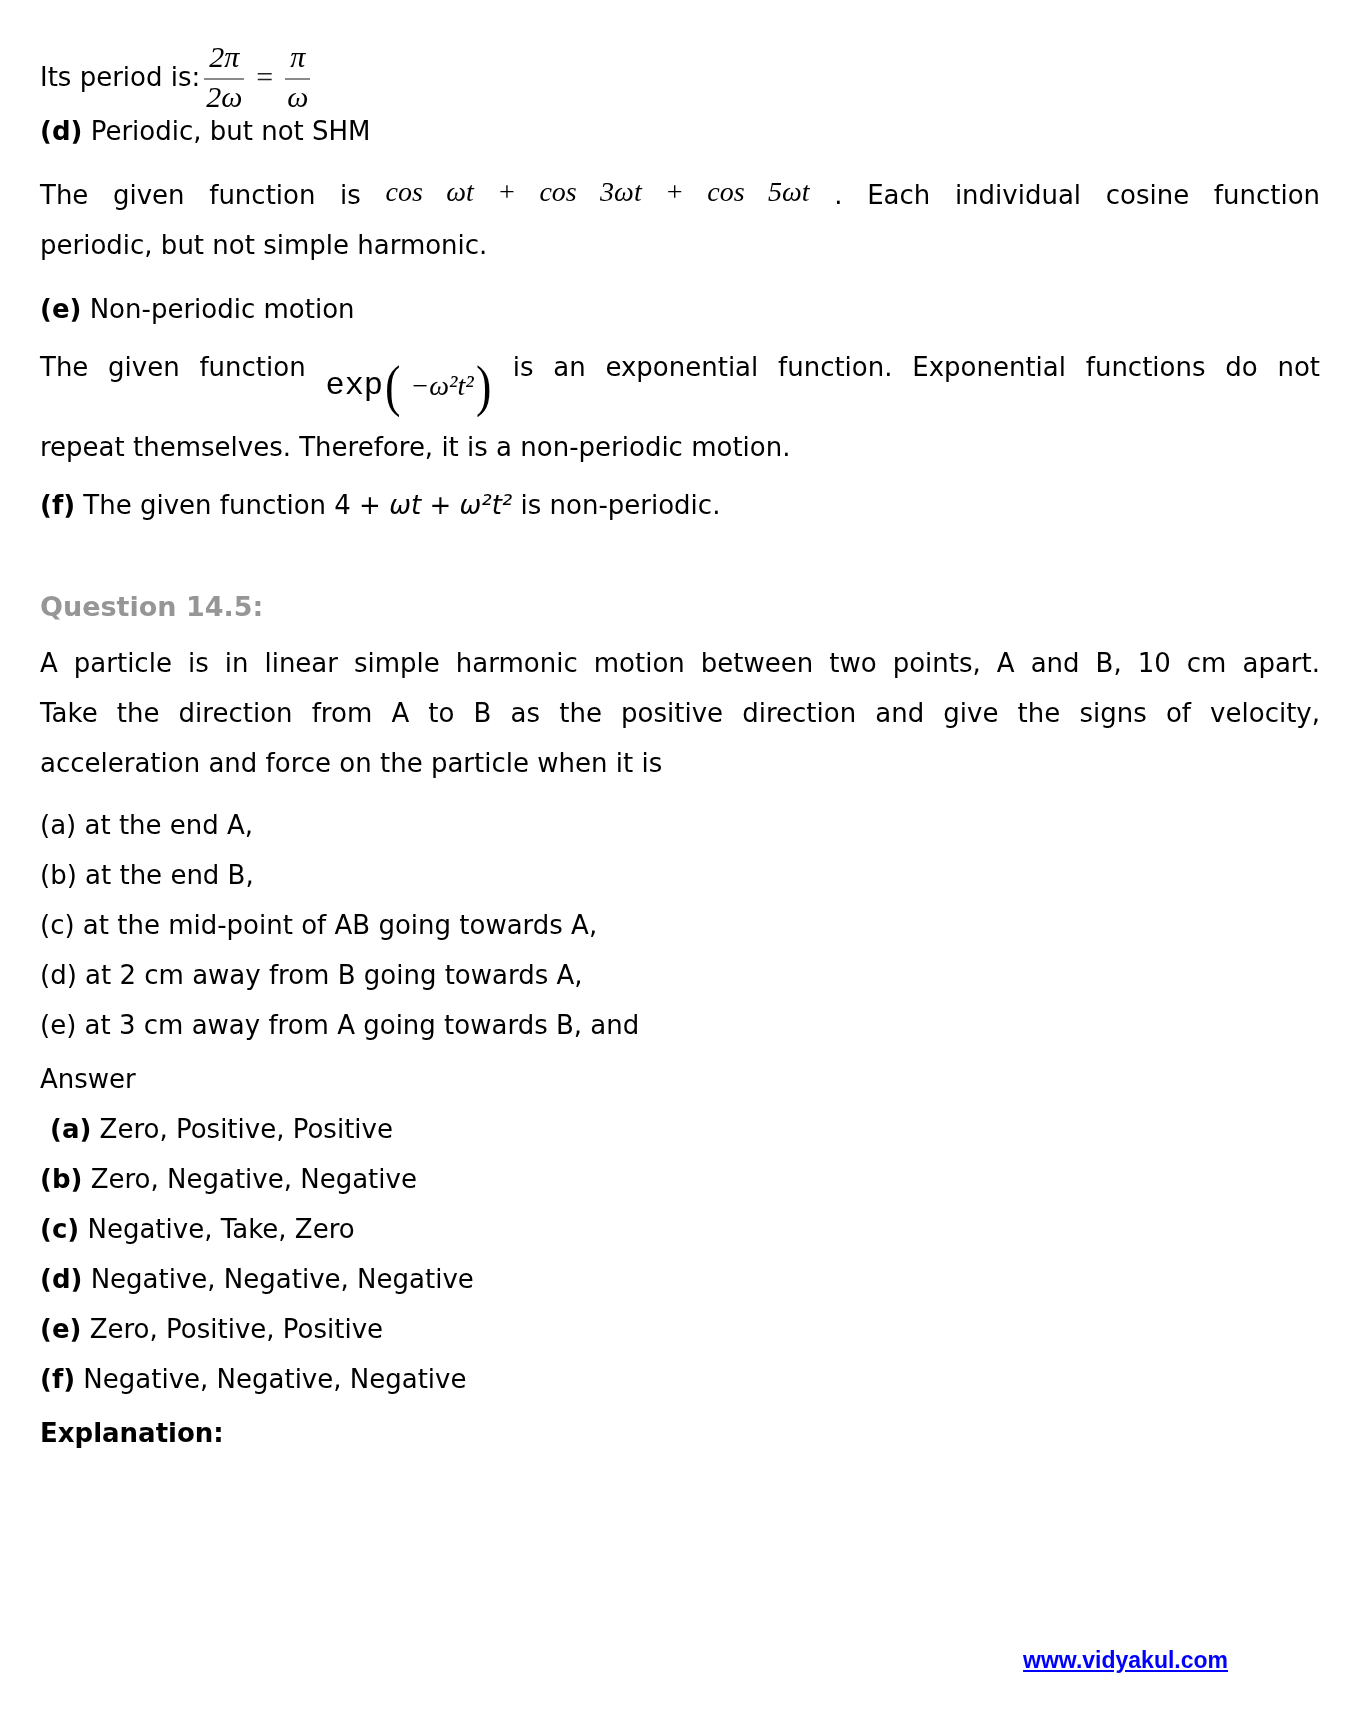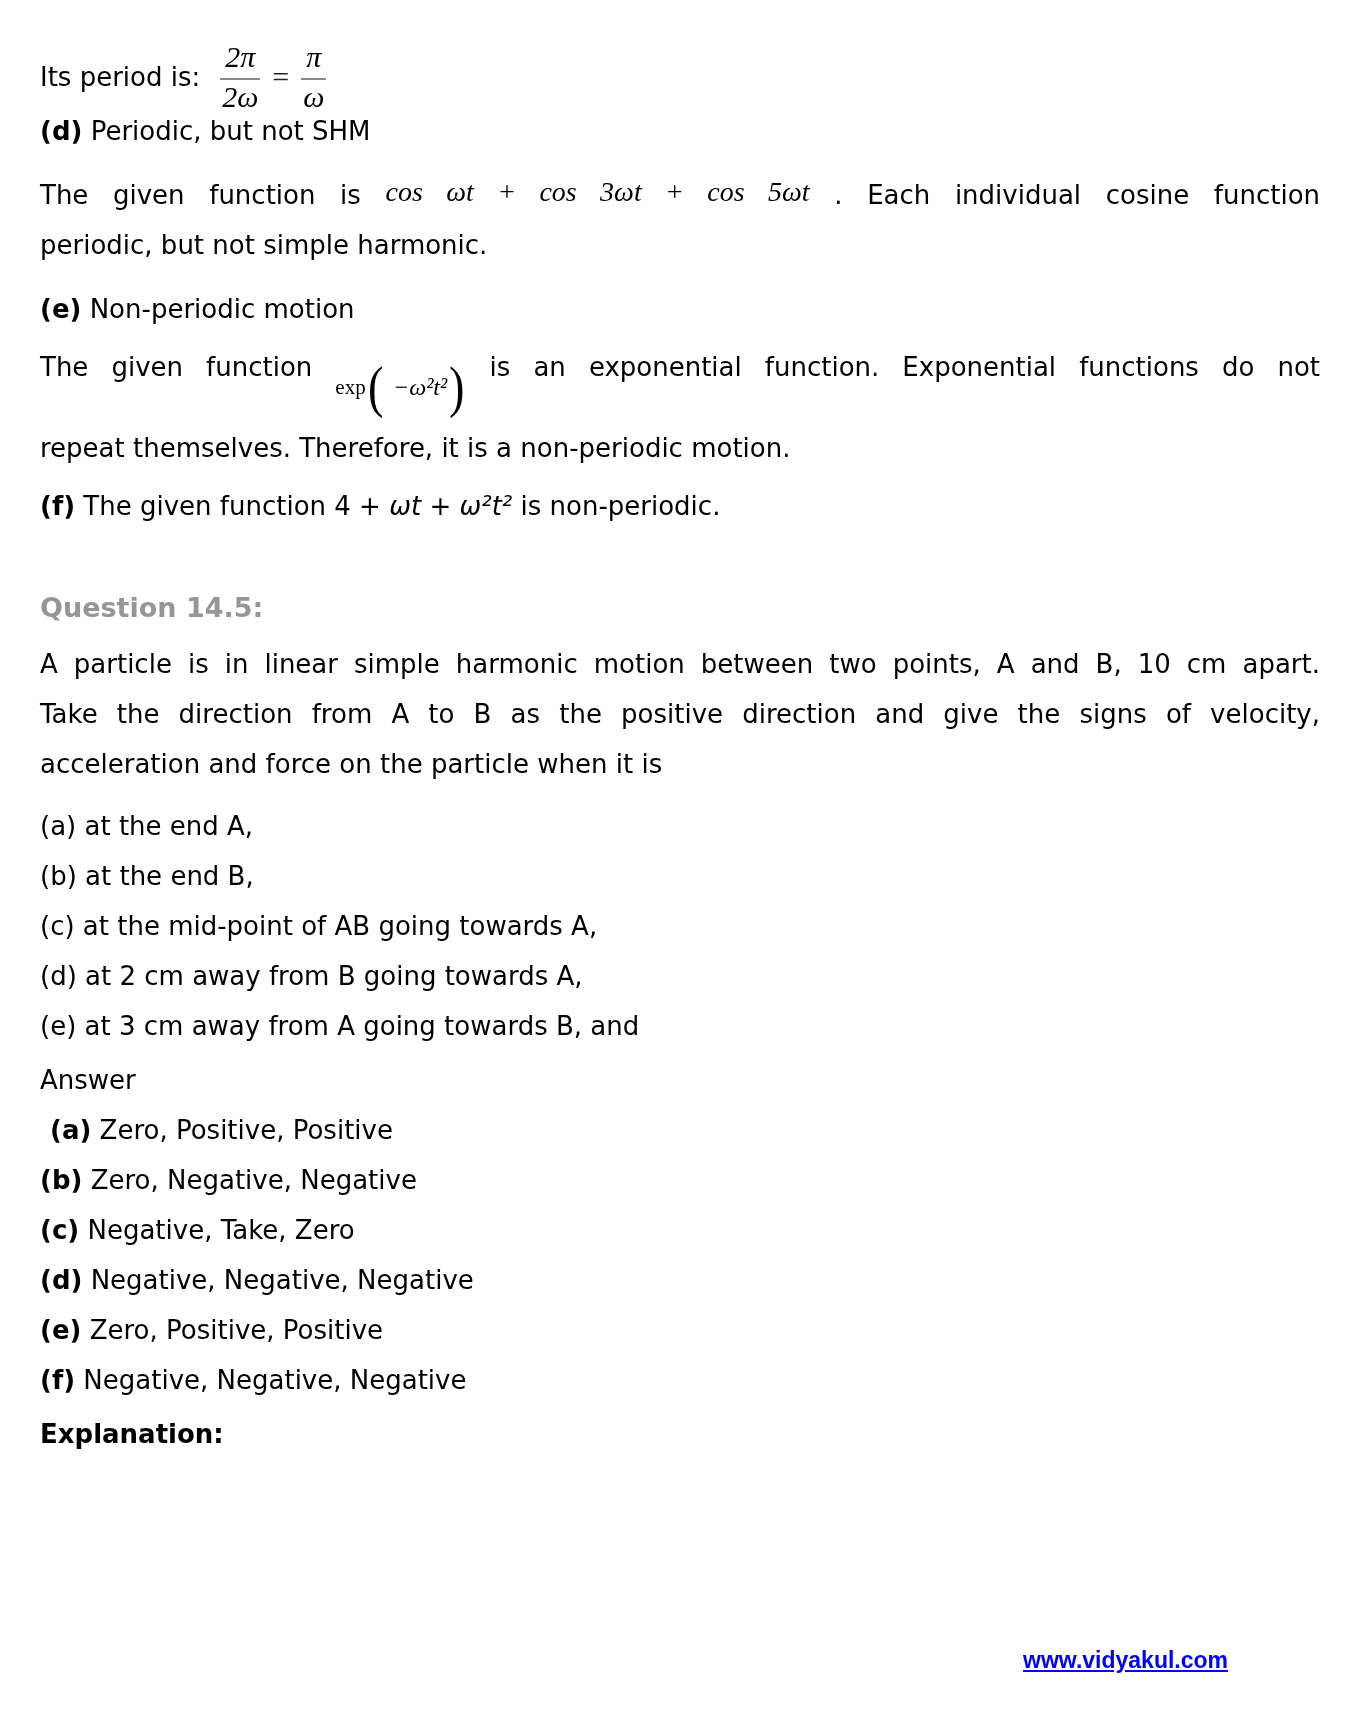--- a/index.html
+++ b/index.html
@@ -19,21 +19,21 @@
   .para { margin:0; }
   .mt4  { margin-top:4px; }
   .mt6  { margin-top:6px; }
   .mt8  { margin-top:8px; }
   .mt12 { margin-top:12px; }
   .mt14 { margin-top:14px; }
   .mt52 { margin-top:52px; }
   b.pf { font-weight:bold; }
 
   
-  .formula-row { display:flex; align-items:flex-end; margin:14px 0 4px 0;gap:16px; }
+  .formula-row { display:flex; align-items:flex-end; margin:14px 0 4px 0; }
   .period-label { line-height:50px; }
   .math-group { display:inline-flex; align-items:center; margin-left:4px; margin-bottom:-12px; }
   .frac {
     display:inline-block; text-align:center;
     font-family:"Liberation Serif", serif; font-style:italic;
     font-size:30px; line-height:34px;
   }
   .frac .num { display:block; border-bottom:2px solid var(--color-fraction_bar,#8a8a8a); padding:0 5px 4px; }
   .frac .den { display:block; }
   .eq { font-family:"Liberation Serif", serif; font-size:30px; margin:0 12px; color:#222; }
@@ -42,23 +42,23 @@
   .inline-math {
     font-family:"Liberation Serif", serif; font-style:italic;
     font-size:28px; position:relative; top:-3px; white-space:nowrap;
   }
   
   .exp-formula {
     display:inline-flex; align-items:center;
     height:72px; vertical-align:-18px;
     font-family:"Liberation Serif", serif; white-space:nowrap;
   }
-  .mfn { font-size:21px; font-style:normal; }
+  .mfn { font-size:32px; font-style:normal;font-family:Liberation Mono, monospace; }
   .mparen { font-size:58px; font-weight:300; line-height:1; transform:scaleX(0.8); }
-  .mbody { font-size:24px; font-style:italic;margin-left:8px; }
+  .mbody { font-size:28px; font-style:italic;margin-left:8px; }
   
   .sans-math { font-style:italic; white-space:nowrap; }
 
   .q-heading {
     margin:52px 0 0 0; line-height:50px;
     font-weight:bold; font-size:27px;
     color:var(--color-question_heading,#969696);
   }
   .bold-black { font-weight:bold; }
   .indent-first { padding-left:10px; }

